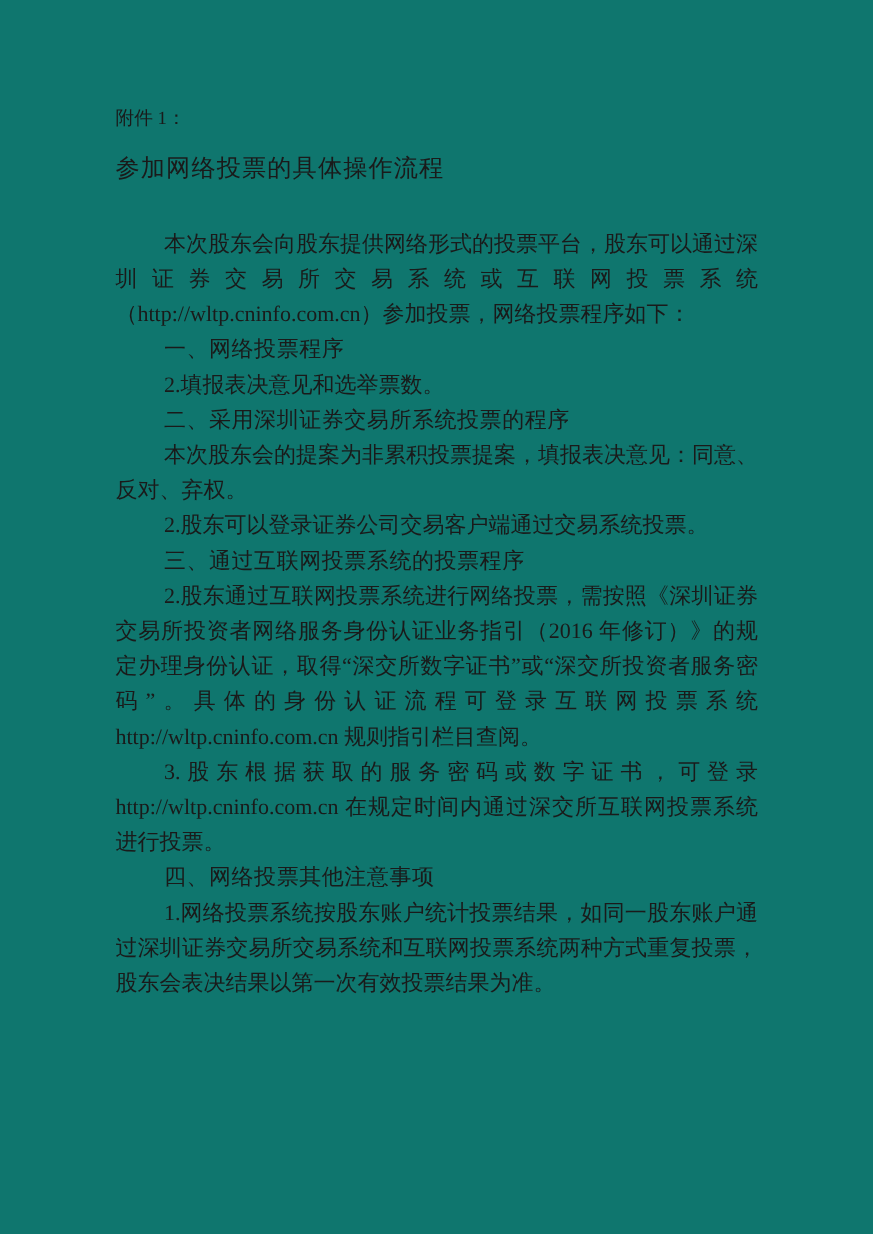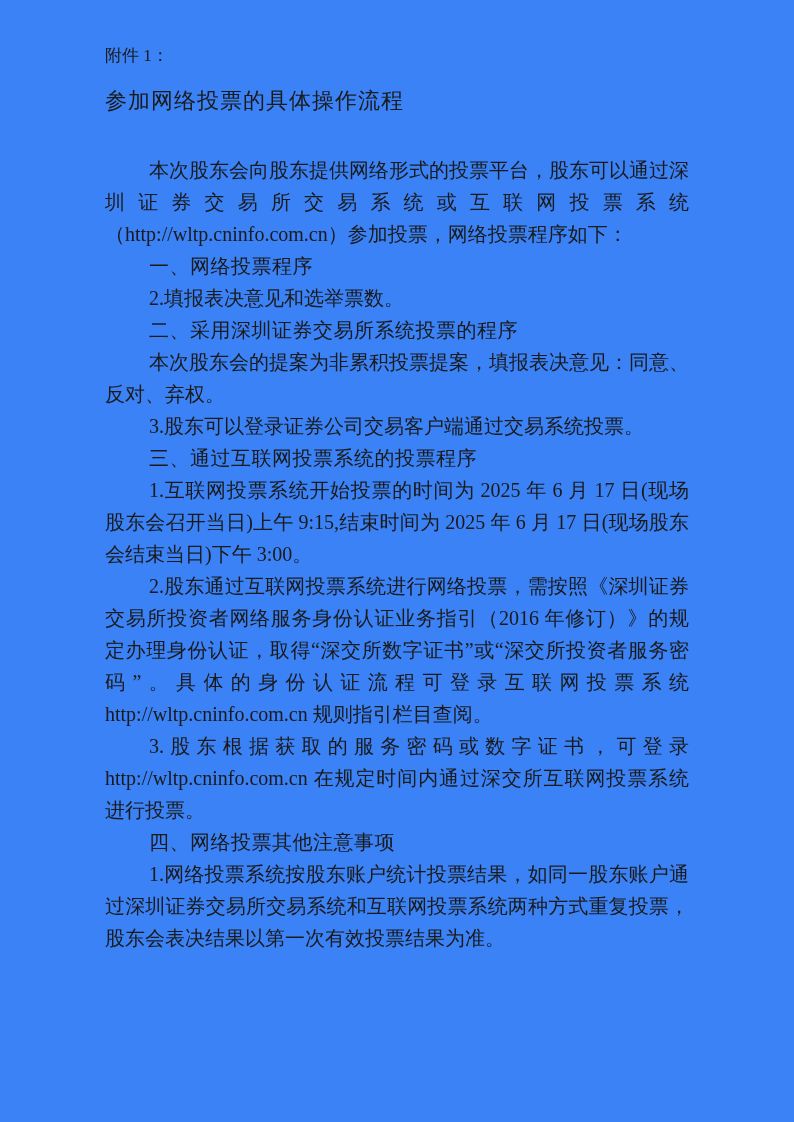--- a/index.html
+++ b/index.html
@@ -5,23 +5,23 @@
   html, body {
     margin: 0;
     padding: 0;
     background: #ffffff;
   }
   .page {
     position: relative;
     width: 794px;
     height: 1122px;
     margin: 0 auto;
-    background: #3b82f6;
+    background: #0f766e;
     box-sizing: border-box;
-    padding: 44px 105px 0 105px;
+    padding: 96px 105px 0 105px;
     font-family: "Liberation Serif", "DejaVu Serif", serif;
     color: #1a1a1a;
     overflow: hidden;
   }
   .attachment {
     margin: 0;
     font-size: 17px;
     line-height: 24px;
   }
   .doc-title {
@@ -52,21 +52,20 @@
 
 <div class="page">
   <p class="attachment">附件 1：</p>
   <h1 class="doc-title">参加网络投票的具体操作流程</h1>
   <div class="body-text">
     <p class="para">本次股东会向股东提供网络形式的投票平台，股东可以通过深圳证券交易所交易系统或互联网投票系统（http://wltp.cninfo.com.cn）参加投票，网络投票程序如下：</p>
     <p class="para heading">一、网络投票程序</p>
     <p class="para">2.填报表决意见和选举票数。</p>
     <p class="para heading">二、采用深圳证券交易所系统投票的程序</p>
     <p class="para">本次股东会的提案为非累积投票提案，填报表决意见：同意、反对、弃权。</p>
-    <p class="para">3.股东可以登录证券公司交易客户端通过交易系统投票。</p>
+    <p class="para">2.股东可以登录证券公司交易客户端通过交易系统投票。</p>
     <p class="para heading">三、通过互联网投票系统的投票程序</p>
-    <p class="para">1.互联网投票系统开始投票的时间为 2025 年 6 月 17 日(现场股东会召开当日)上午 9:15,结束时间为 2025 年 6 月 17 日(现场股东会结束当日)下午 3:00。</p>
     <p class="para">2.股东通过互联网投票系统进行网络投票，需按照《深圳证券交易所投资者网络服务身份认证业务指引（2016 年修订）》的规定办理身份认证，取得“深交所数字证书”或“深交所投资者服务密码”。具体的身份认证流程可登录互联网投票系统 http://wltp.cninfo.com.cn 规则指引栏目查阅。</p>
     <p class="para">3.股东根据获取的服务密码或数字证书，可登录 http://wltp.cninfo.com.cn 在规定时间内通过深交所互联网投票系统进行投票。</p>
     <p class="para heading">四、网络投票其他注意事项</p>
     <p class="para">1.网络投票系统按股东账户统计投票结果，如同一股东账户通过深圳证券交易所交易系统和互联网投票系统两种方式重复投票，股东会表决结果以第一次有效投票结果为准。</p>
   </div>
 </div>
 
 </body></html>

